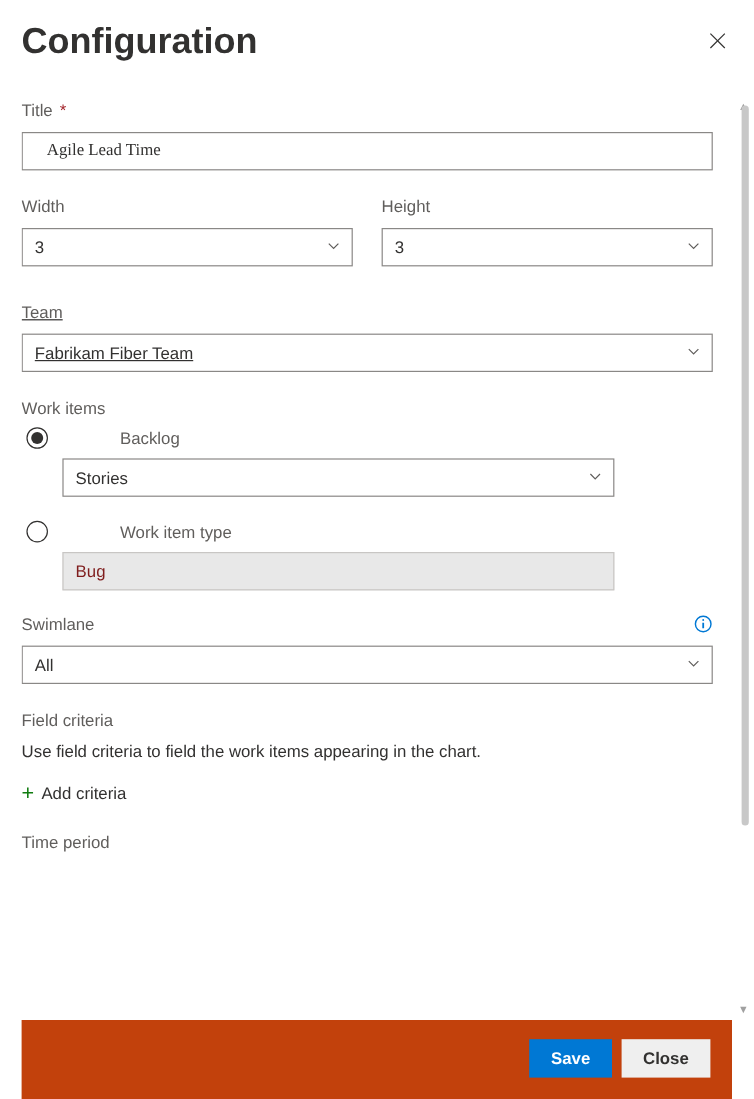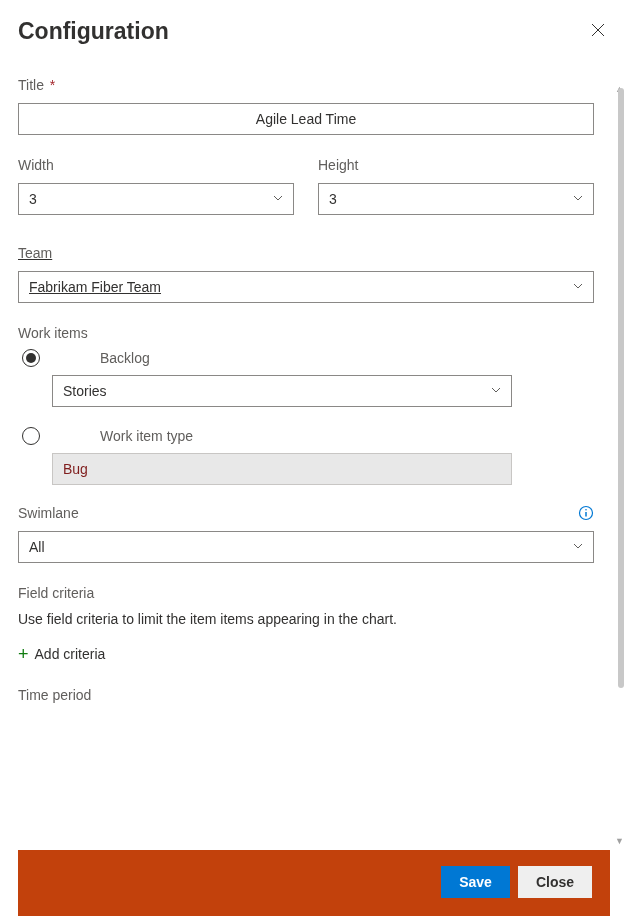--- a/index.html
+++ b/index.html
@@ -23,21 +23,21 @@
       display: flex;
       flex-direction: column;
     }
     .header {
       display: flex;
       justify-content: space-between;
       align-items: center;
       margin-bottom: 32px;
     }
     .header-title {
-      font-size: 23px;
+      font-size: 30px;
       font-weight: 600;
       color: #323130;
     }
     .close-btn {
       background: none;
       border: none;
       cursor: pointer;
       padding: 4px;
       display: flex;
       align-items: center;
@@ -81,28 +81,27 @@
       color: #605e5c;
       margin-bottom: 10px;
     }
     .required-star {
       color: #a4262c;
       margin-left: 2px;
     }
     .text-input {
       width: 100%;
       height: 32px;
-      padding: 0 2px;
+      padding: 0 20px;
       border: 1px solid #8a8886;
       background: #fff;
       font-size: 14px;
-      font-family: Liberation Sans, sans-serif;
+      font-family: Liberation Serif, serif;
       color: #323130;
       outline: none;
-      text-align: center;
     }
     .row-two {
       display: flex;
       gap: 24px;
     }
     .row-two .field-group {
       flex: 1;
     }
     .select-wrap {
       position: relative;
@@ -369,21 +368,21 @@
         <span class="chevron">
           <svg viewBox="0 0 12 12" stroke="#605e5c" stroke-width="1" fill="none">
               <polyline points="2,4 6,8 10,4"></polyline>
             </svg>
         </span>
       </div>
     </div>
 
     <div class="field-group">
       <label class="field-label">Field criteria</label>
-      <div class="help-text">Use field criteria to limit the item items appearing in the chart.</div>
+      <div class="help-text">Use field criteria to field the work items appearing in the chart.</div>
       <div class="add-link">
         <span class="plus-icon">+</span>
         <span>Add criteria</span>
       </div>
     </div>
 
     <div class="field-group">
       <label class="field-label">Time period</label>
     </div>
 

